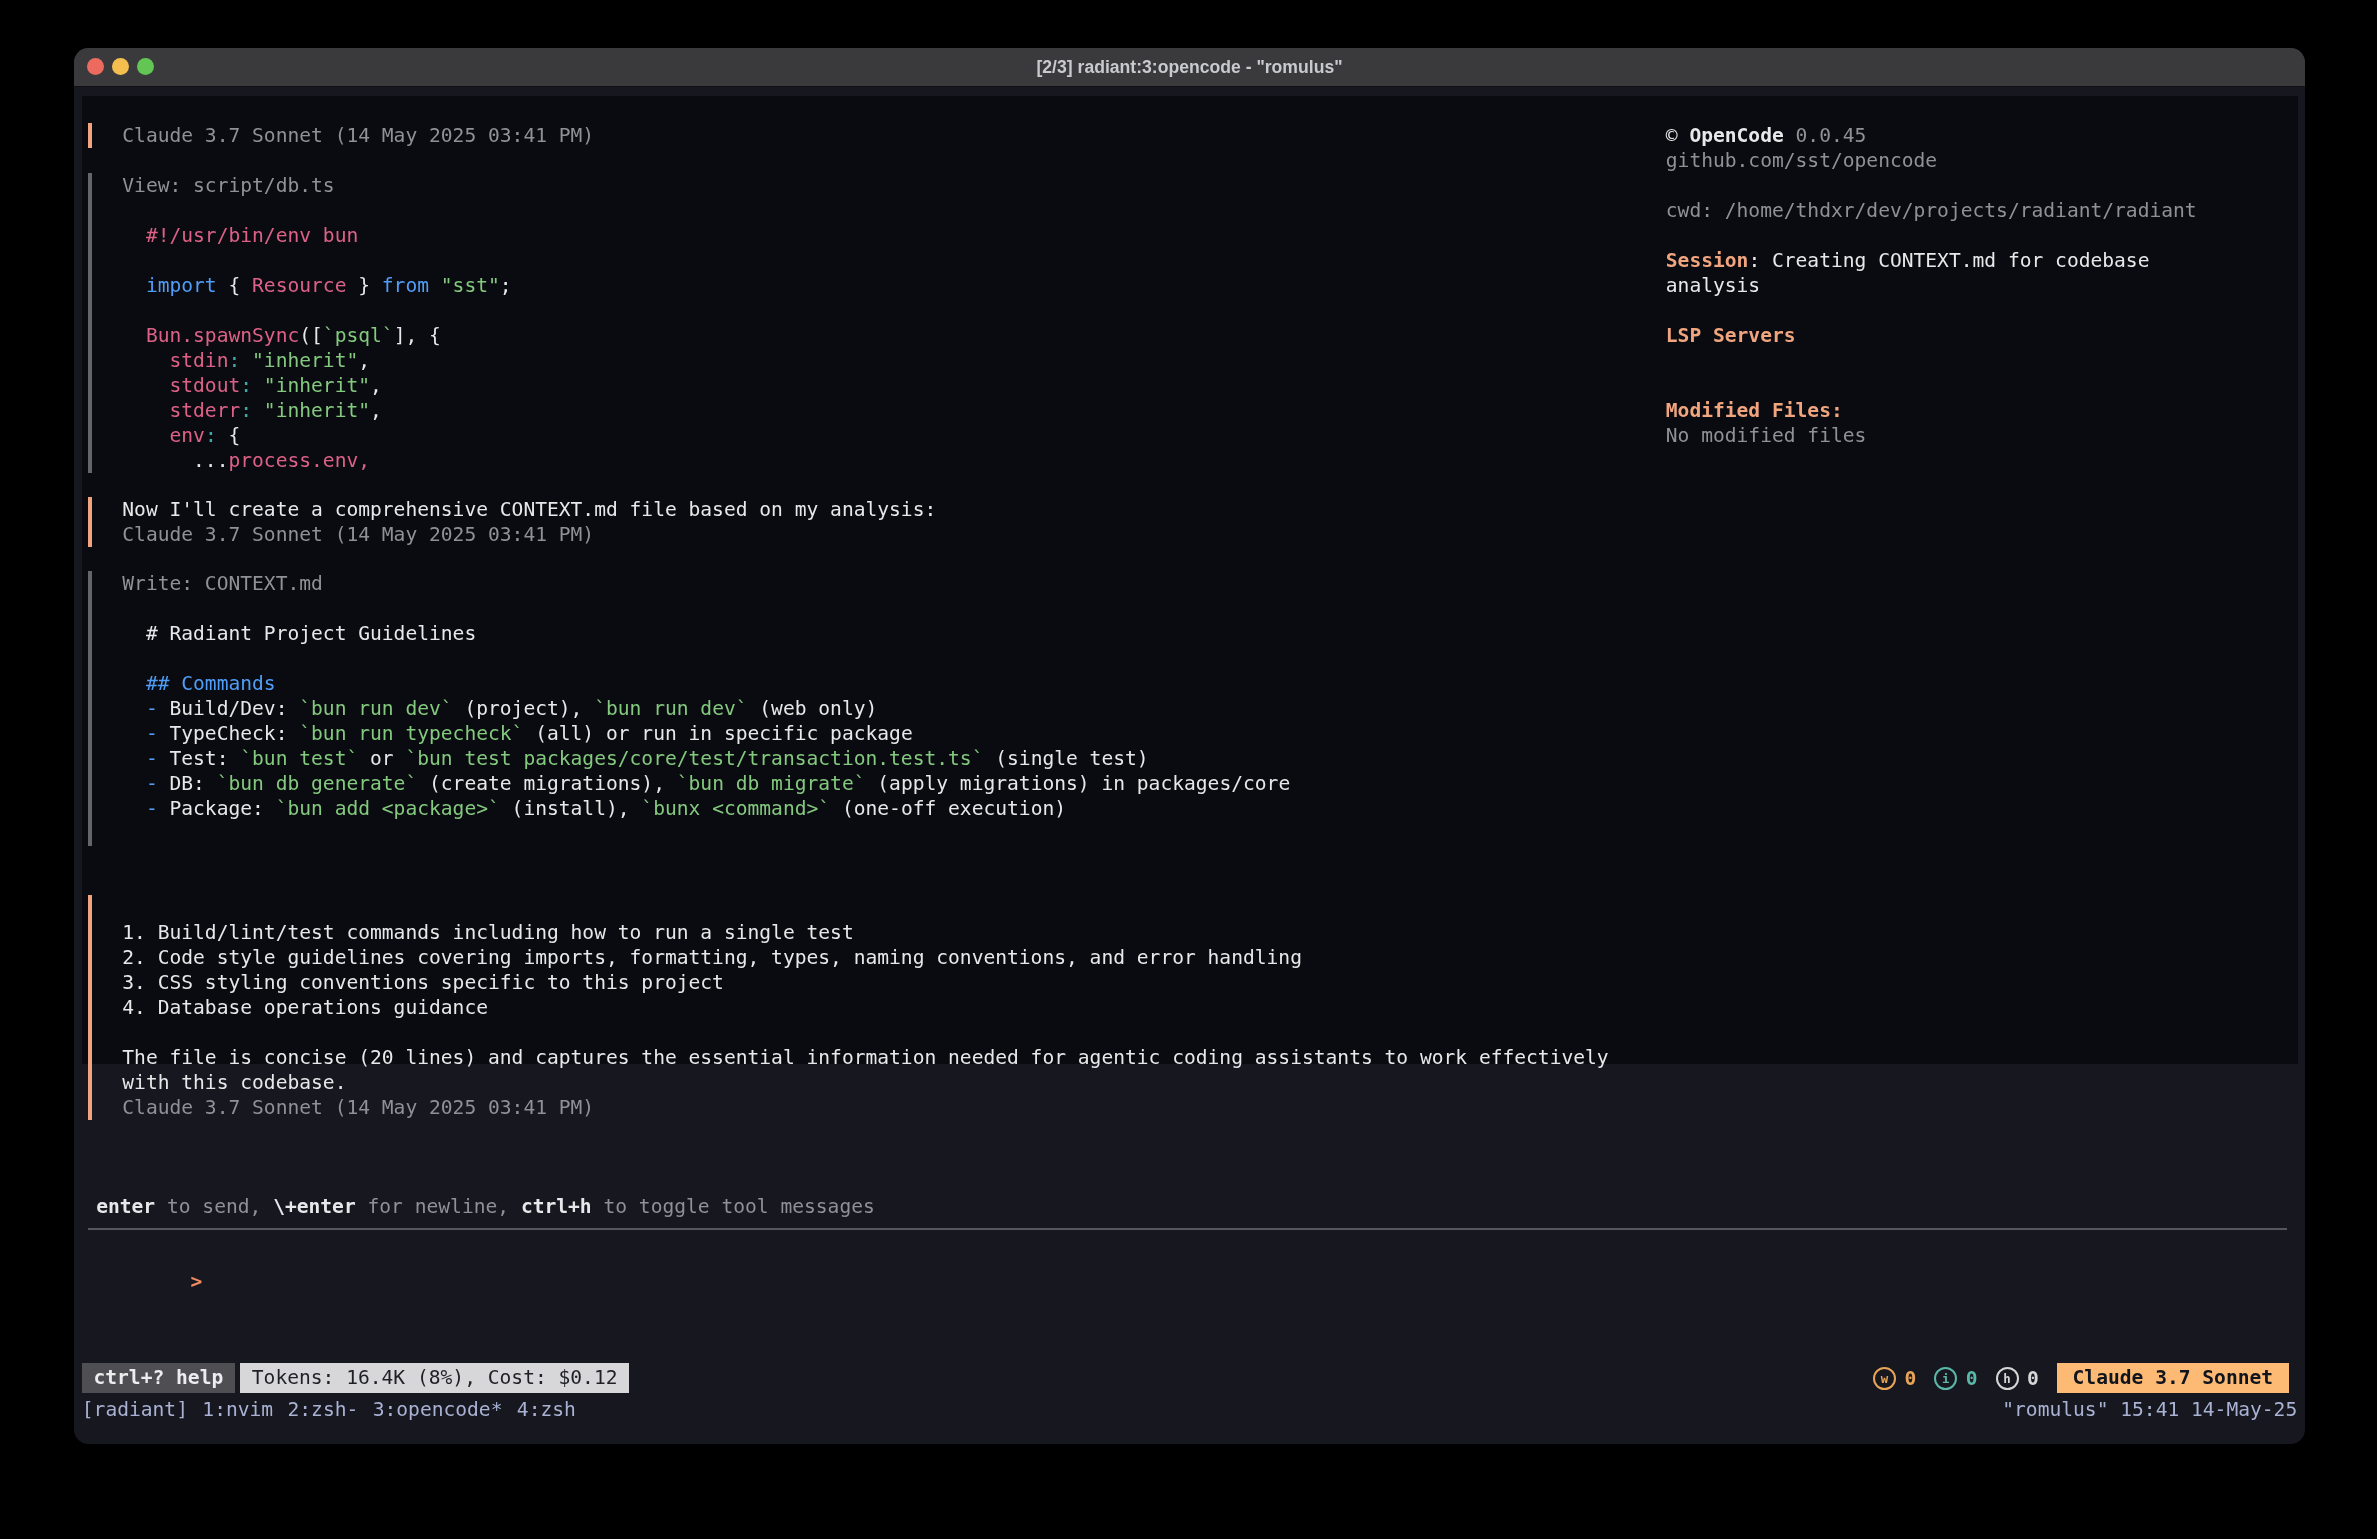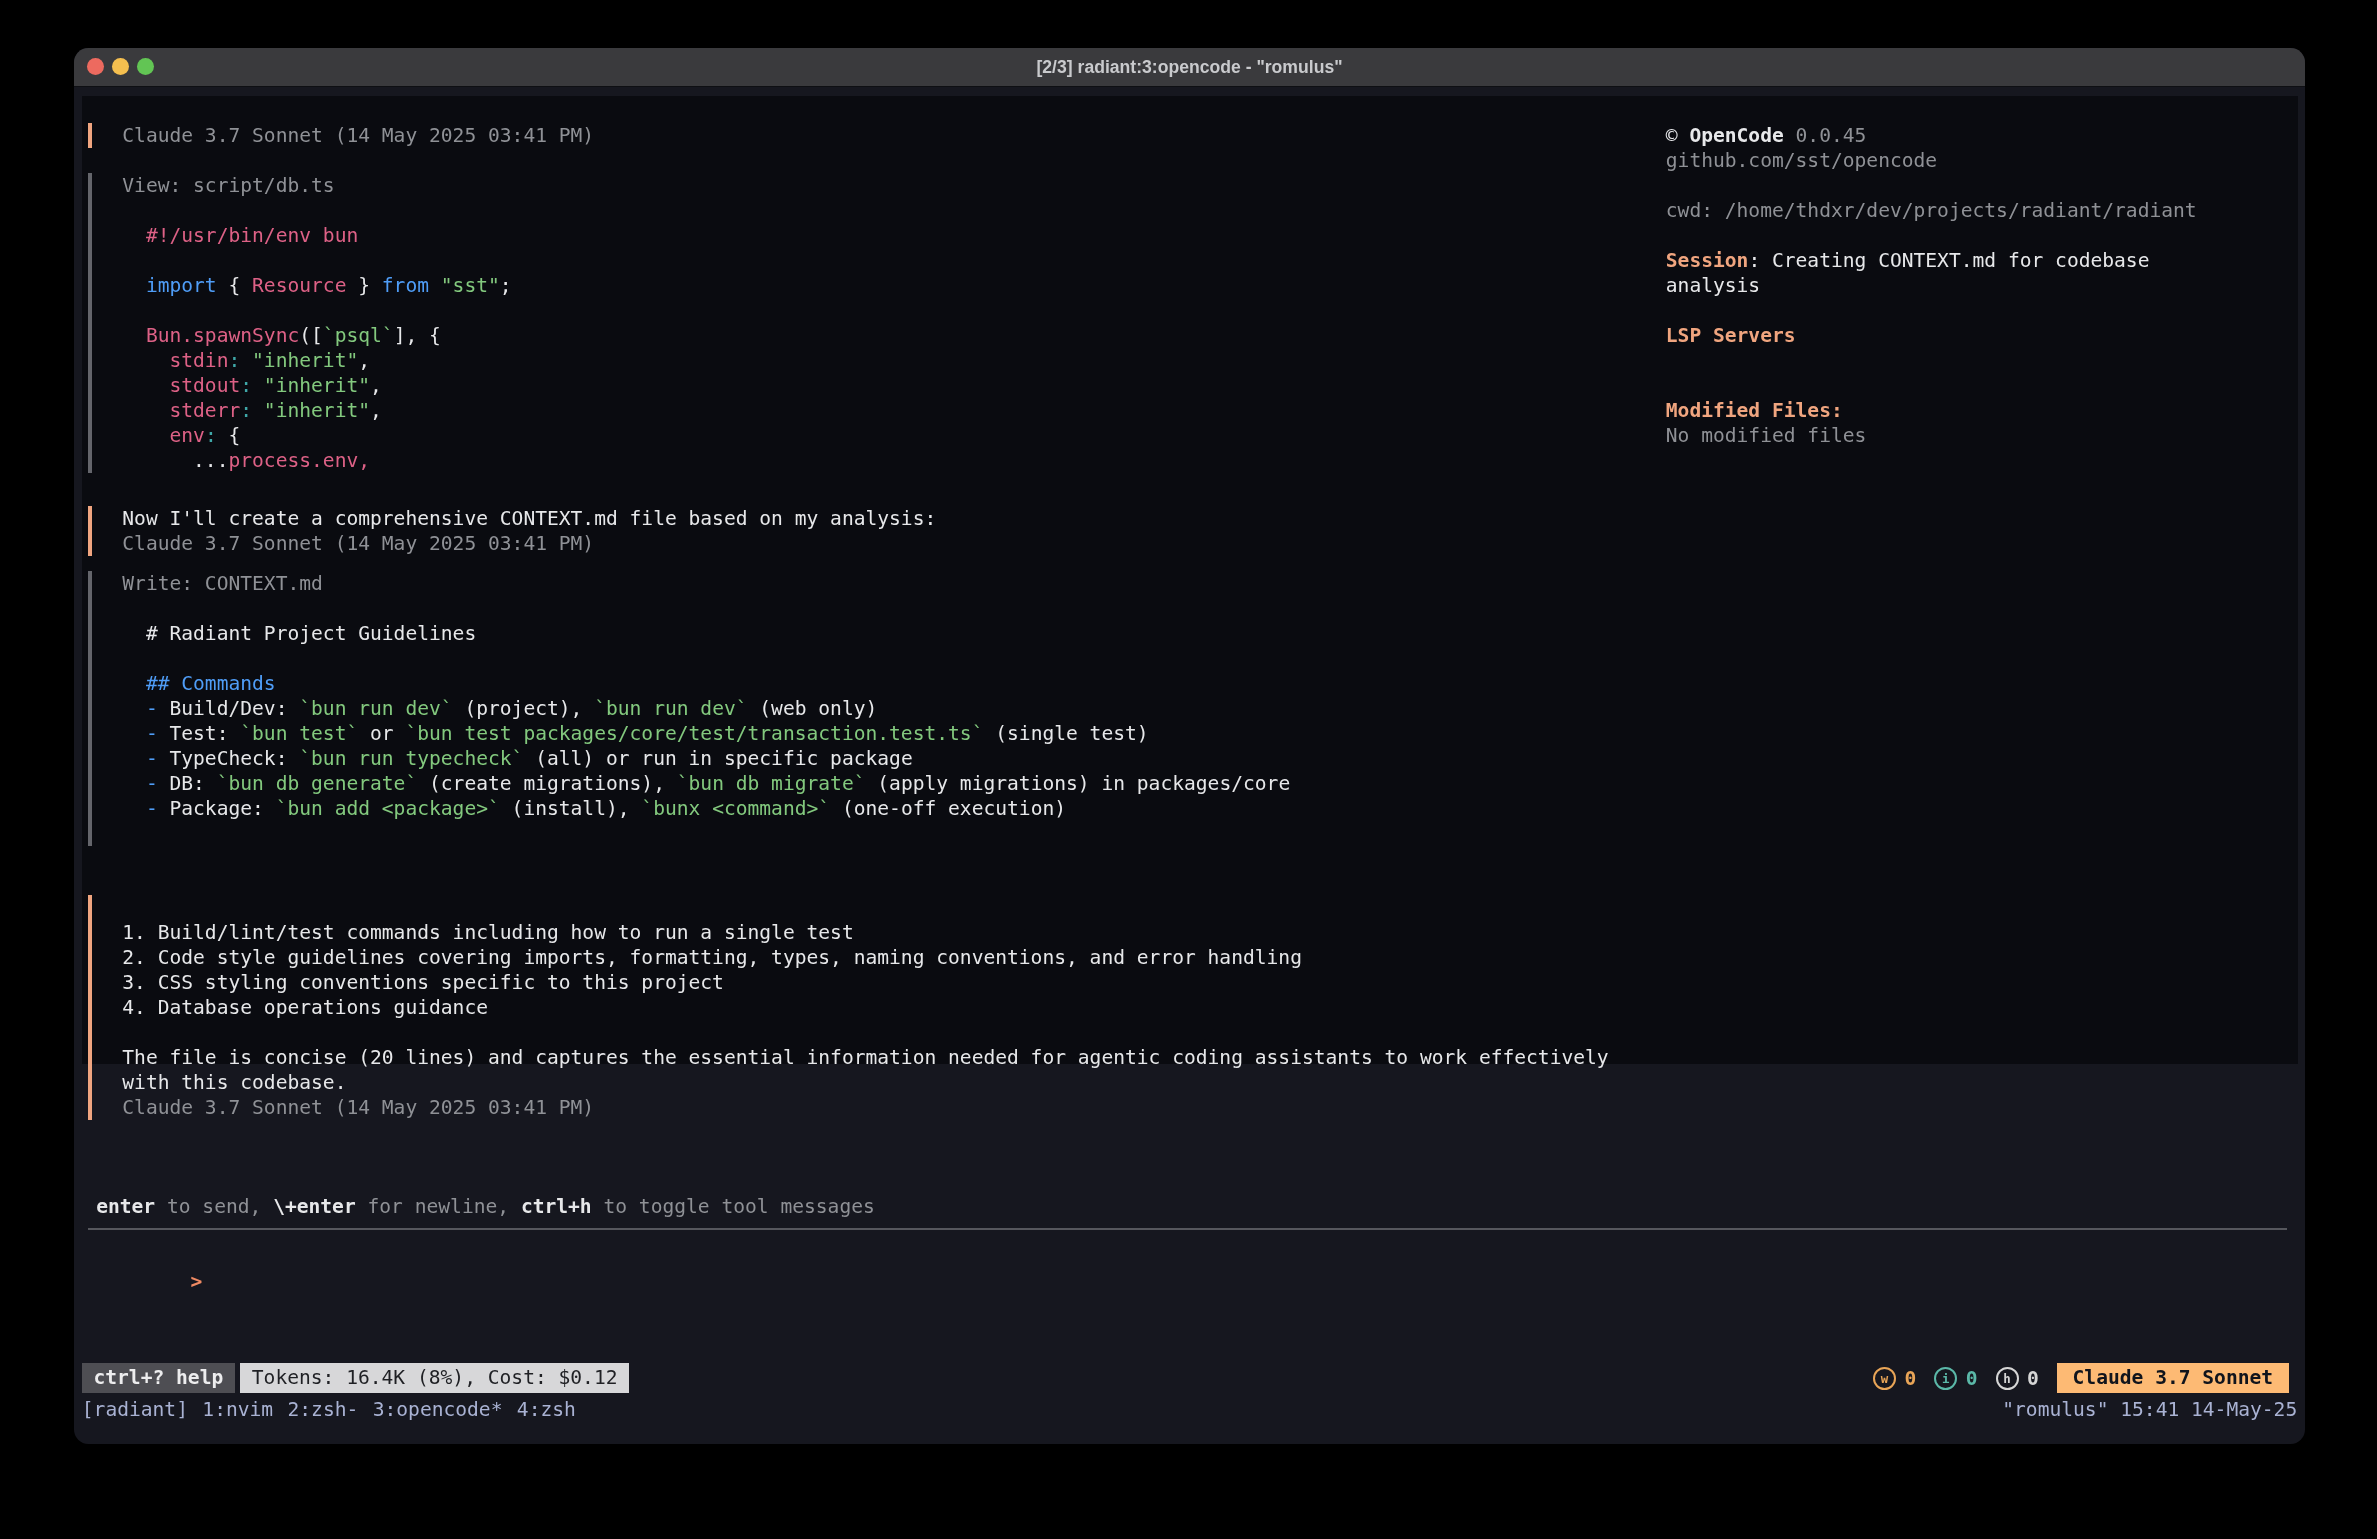--- a/index.html
+++ b/index.html
@@ -79,33 +79,33 @@
           <div class="ln"></div>
           <div class="ln"><span class="c-white">  </span><span class="c-blue">import</span><span class="c-white"> { </span><span class="c-pink">Resource</span><span class="c-white"> } </span><span class="c-blue">from</span><span class="c-white"> </span><span class="c-green">"sst"</span><span class="c-white">;</span></div>
           <div class="ln"></div>
           <div class="ln"><span class="c-white">  </span><span class="c-pink">Bun.spawnSync</span><span class="c-white">([</span><span class="c-green">`psql`</span><span class="c-white">], {</span></div>
           <div class="ln"><span class="c-white">    </span><span class="c-pink">stdin</span><span class="c-teal">:</span><span class="c-white"> </span><span class="c-green">"inherit"</span><span class="c-white">,</span></div>
           <div class="ln"><span class="c-white">    </span><span class="c-pink">stdout</span><span class="c-teal">:</span><span class="c-white"> </span><span class="c-green">"inherit"</span><span class="c-white">,</span></div>
           <div class="ln"><span class="c-white">    </span><span class="c-pink">stderr</span><span class="c-teal">:</span><span class="c-white"> </span><span class="c-green">"inherit"</span><span class="c-white">,</span></div>
           <div class="ln"><span class="c-white">    </span><span class="c-pink">env</span><span class="c-teal">:</span><span class="c-white"> {</span></div>
           <div class="ln"><span class="c-white">      ...</span><span class="c-pink">process.env,</span></div>
         </div>
-      <div class="tblock bar-orange" style="top:410px;">
+      <div class="tblock bar-orange" style="top:401px;">
           <div class="ln"><span class="c-white">Now I'll create a comprehensive CONTEXT.md file based on my analysis:</span></div>
           <div class="ln"><span class="c-gray">Claude 3.7 Sonnet (14 May 2025 03:41 PM)</span></div>
         </div>
       <div class="tblock bar-gray" style="top:475px;">
           <div class="ln"><span class="c-gray">Write: CONTEXT.md</span></div>
           <div class="ln"></div>
           <div class="ln"><span class="c-white">  # Radiant Project Guidelines</span></div>
           <div class="ln"></div>
           <div class="ln"><span class="c-white">  </span><span class="c-blue">## Commands</span></div>
           <div class="ln"><span class="c-white">  </span><span class="c-blue">- </span><span class="c-white">Build/Dev: </span><span class="c-green">`bun run dev`</span><span class="c-white"> (project), </span><span class="c-green">`bun run dev`</span><span class="c-white"> (web only)</span></div>
+          <div class="ln"><span class="c-white">  </span><span class="c-blue">- </span><span class="c-white">TypeCheck: </span><span class="c-green">`bun run typecheck`</span><span class="c-white"> (all) or run in specific package</span></div>
           <div class="ln"><span class="c-white">  </span><span class="c-blue">- </span><span class="c-white">Test: </span><span class="c-green">`bun test`</span><span class="c-white"> or </span><span class="c-green">`bun test packages/core/test/transaction.test.ts`</span><span class="c-white"> (single test)</span></div>
-          <div class="ln"><span class="c-white">  </span><span class="c-blue">- </span><span class="c-white">TypeCheck: </span><span class="c-green">`bun run typecheck`</span><span class="c-white"> (all) or run in specific package</span></div>
           <div class="ln"><span class="c-white">  </span><span class="c-blue">- </span><span class="c-white">DB: </span><span class="c-green">`bun db generate`</span><span class="c-white"> (create migrations), </span><span class="c-green">`bun db migrate`</span><span class="c-white"> (apply migrations) in packages/core</span></div>
           <div class="ln"><span class="c-white">  </span><span class="c-blue">- </span><span class="c-white">Package: </span><span class="c-green">`bun add &lt;package&gt;`</span><span class="c-white"> (install), </span><span class="c-green">`bunx &lt;command&gt;`</span><span class="c-white"> (one-off execution)</span></div>
           <div class="ln"></div>
         </div>
       <div class="tblock bar-orange" style="top:799px;">
           <div class="ln"></div>
           <div class="ln"><span class="c-white">1. Build/lint/test commands including how to run a single test</span></div>
           <div class="ln"><span class="c-white">2. Code style guidelines covering imports, formatting, types, naming conventions, and error handling</span></div>
           <div class="ln"><span class="c-white">3. CSS styling conventions specific to this project</span></div>
           <div class="ln"><span class="c-white">4. Database operations guidance</span></div>

